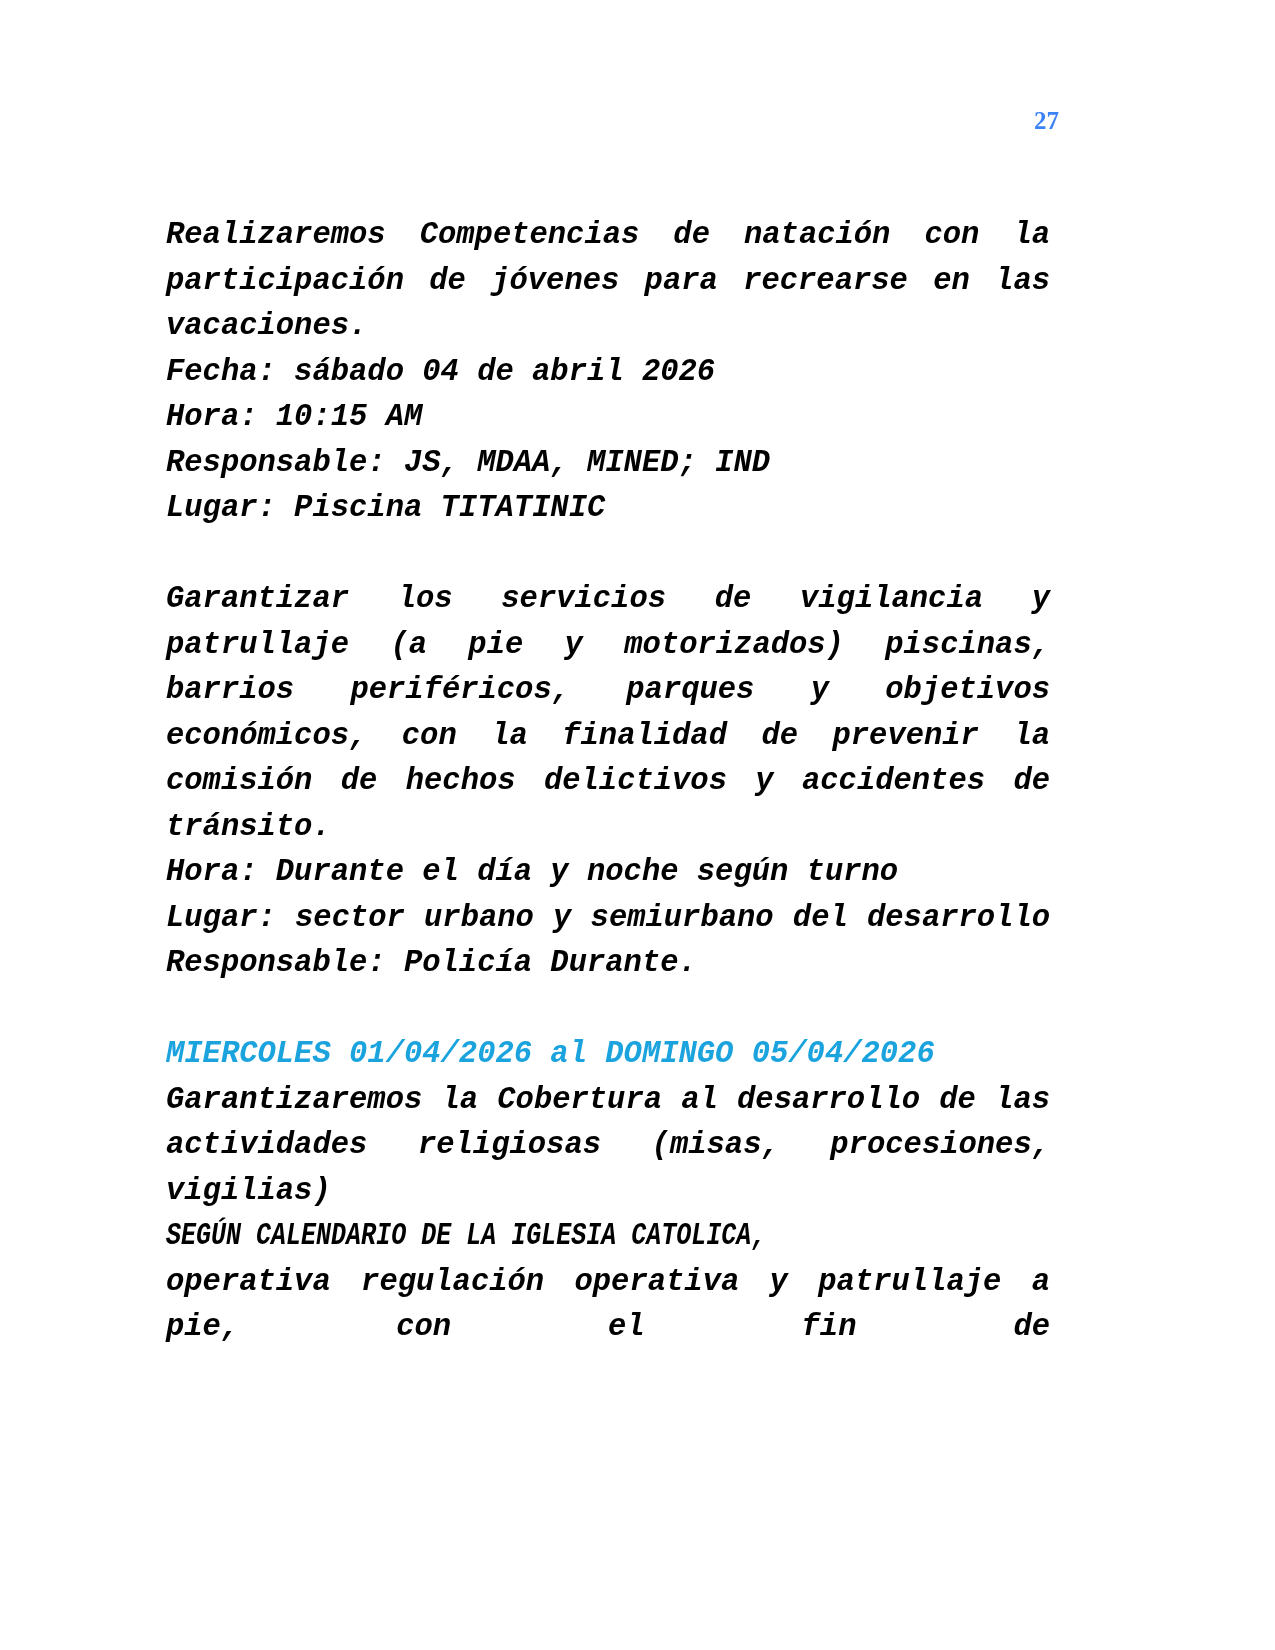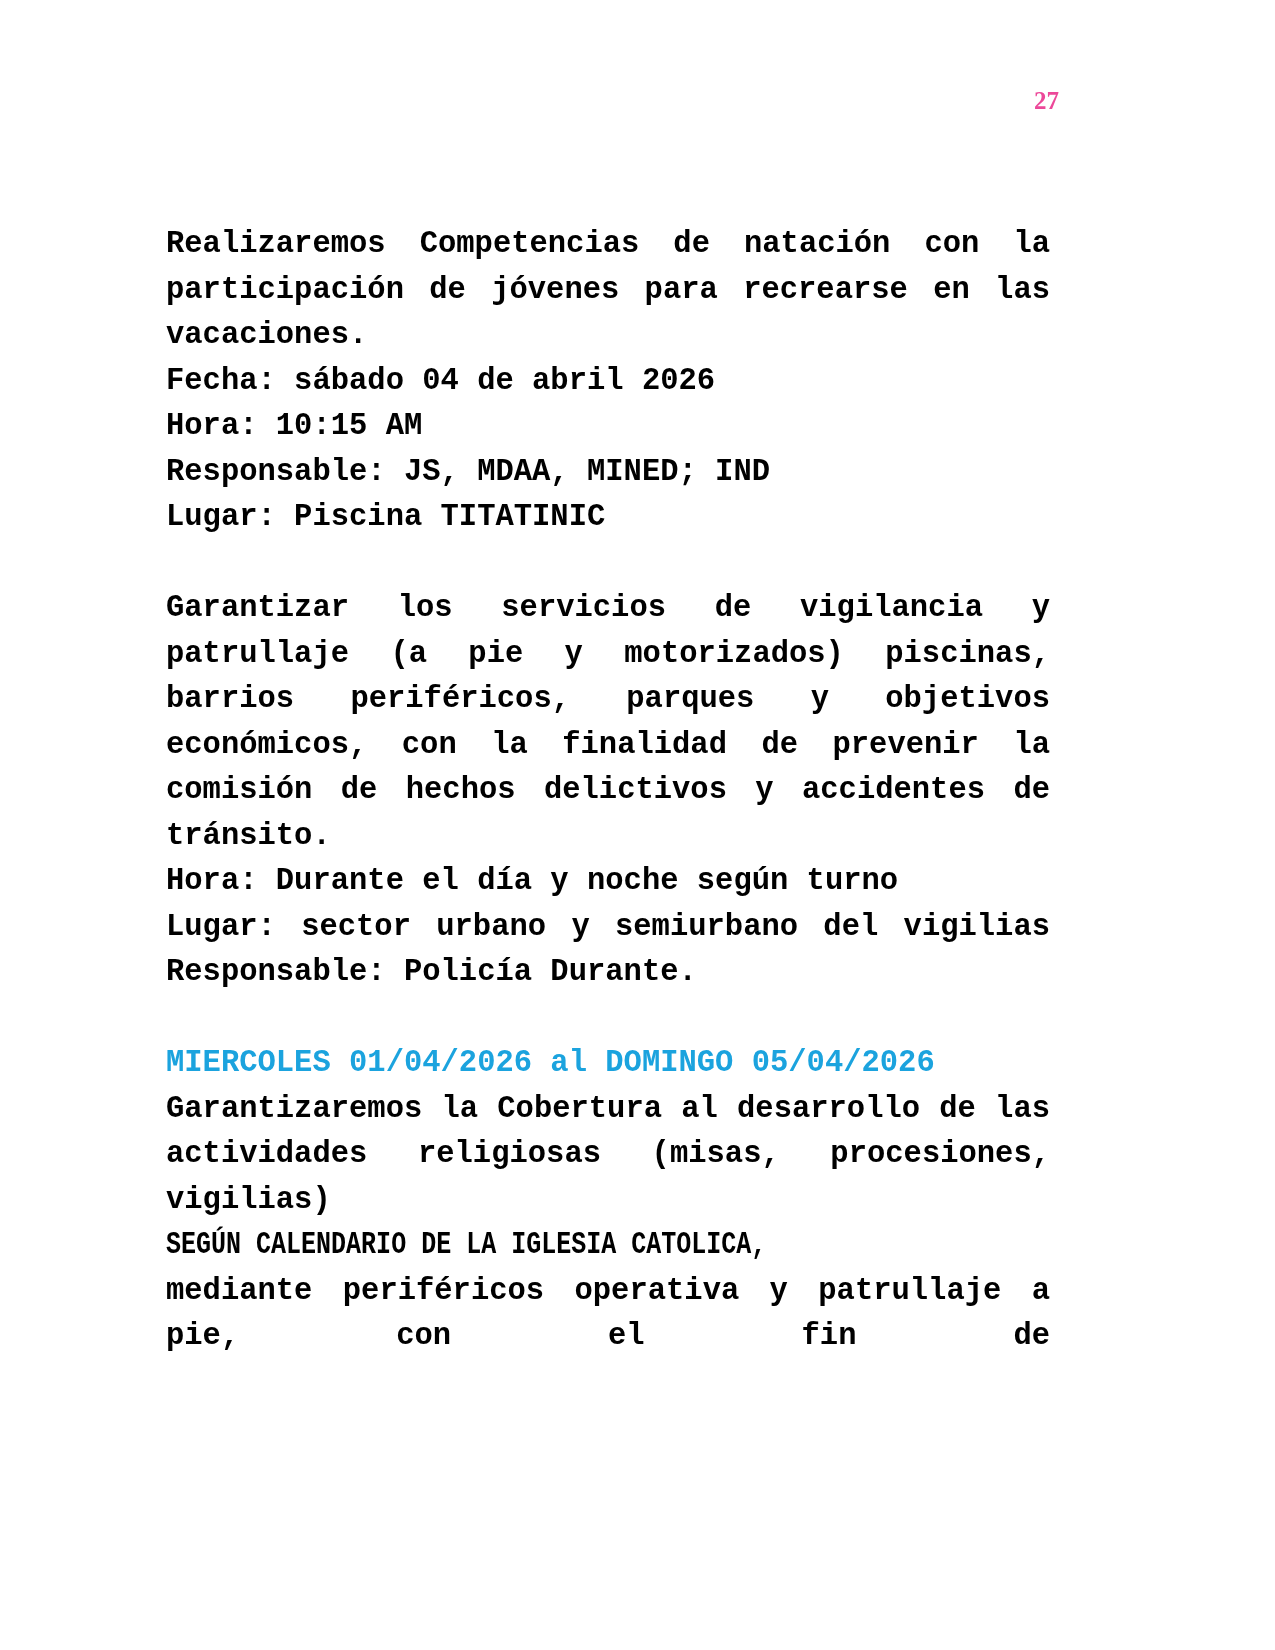--- a/index.html
+++ b/index.html
@@ -9,35 +9,36 @@
   }
   .page {
     position: relative;
     width: 1275px;
     height: 1650px;
     background: #ffffff;
     overflow: hidden;
   }
   .page-number {
     position: absolute;
-    top: 88px;
+    top: 108px;
     left: 0;
     width: 1059px;
     text-align: right;
     font-family: "Liberation Serif", "DejaVu Serif", serif;
     font-weight: bold;
     font-size: 25px;
     line-height: 1;
-    color: #ec4899;
+    color: #3b82f6;
   }
   .content {
     position: absolute;
     left: 166px;
-    top: 222px;
+    top: 213px;
     width: 884px;
+    font-style: italic;
   }
   .para {
     font-family: "Liberation Mono", "DejaVu Sans Mono", monospace;
     font-weight: bold;
     font-size: 30.5px;
     line-height: 45.5px;
     color: #000000;
     text-align: justify;
     text-justify: inter-word;
     margin: 0;
@@ -85,24 +86,24 @@
     <p class="para left">Responsable: JS, MDAA, MINED; IND</p>
 
     <p class="para left">Lugar: Piscina TITATINIC</p>
 
     <div class="blank"></div>
 
     <p class="para full-justify">Garantizar los servicios de vigilancia y patrullaje (a pie y motorizados) piscinas, barrios periféricos, parques y objetivos económicos, con la finalidad de prevenir la comisión de hechos delictivos y accidentes de tránsito.</p>
 
     <p class="para left">Hora: Durante el día y noche según turno</p>
 
-    <p class="para full-justify">Lugar: sector urbano y semiurbano del vigilias</p>
+    <p class="para full-justify">Lugar: sector urbano y semiurbano del desarrollo</p>
 
     <p class="para left">Responsable: Policía Durante.</p>
 
     <div class="blank"></div>
 
     <p class="para left cyan" style="color: rgb(27, 163, 222);">MIERCOLES 01/04/2026 al DOMINGO 05/04/2026</p>
 
-    <p class="para full-justify"><span>Garantizaremos la Cobertura al desarrollo de las actividades religiosas (misas, procesiones, vigilias) </span><span class="condensed">SEGÚN CALENDARIO DE LA IGLESIA CATOLICA,</span><span> mediante periféricos operativa y patrullaje a pie, con el fin de</span></p>
+    <p class="para full-justify"><span>Garantizaremos la Cobertura al desarrollo de las actividades religiosas (misas, procesiones, vigilias) </span><span class="condensed">SEGÚN CALENDARIO DE LA IGLESIA CATOLICA,</span><span> operativa regulación operativa y patrullaje a pie, con el fin de</span></p>
 
   </div>
 </div>
 
 </body></html>

